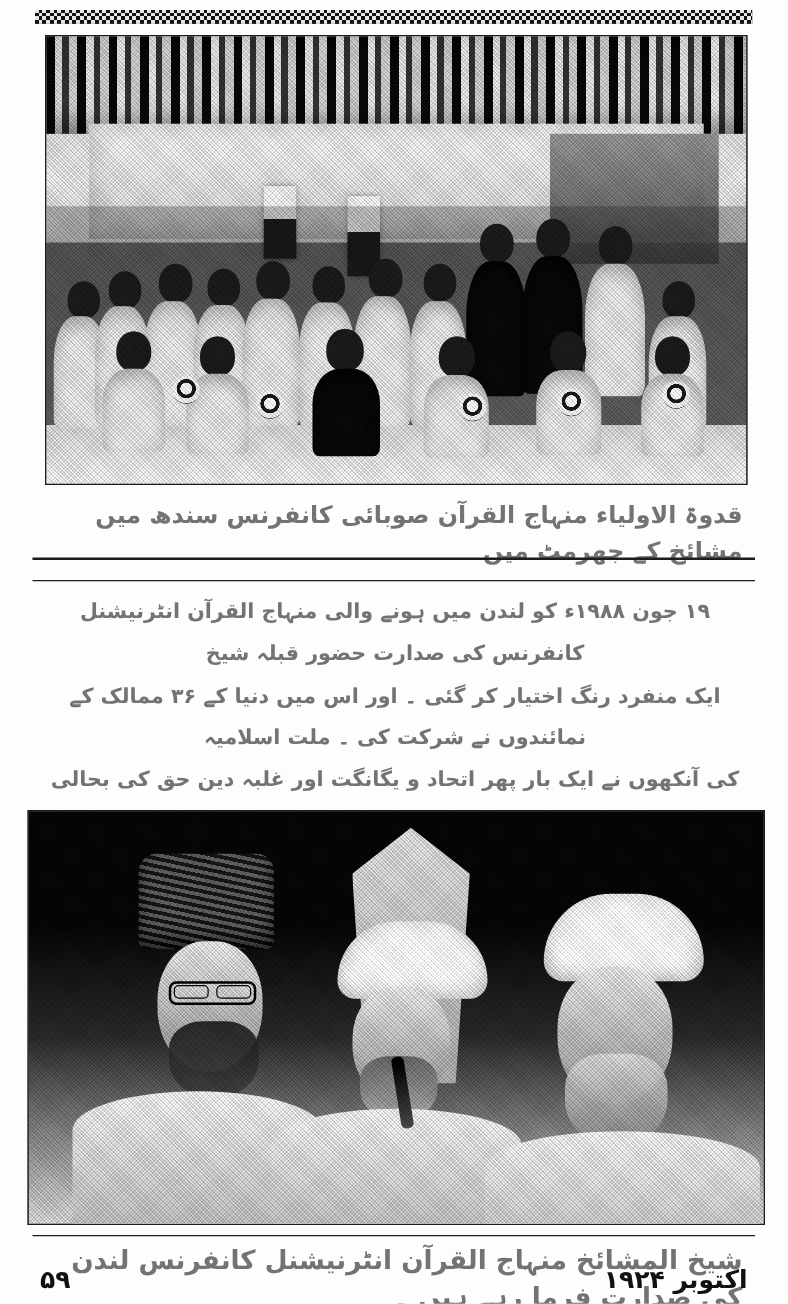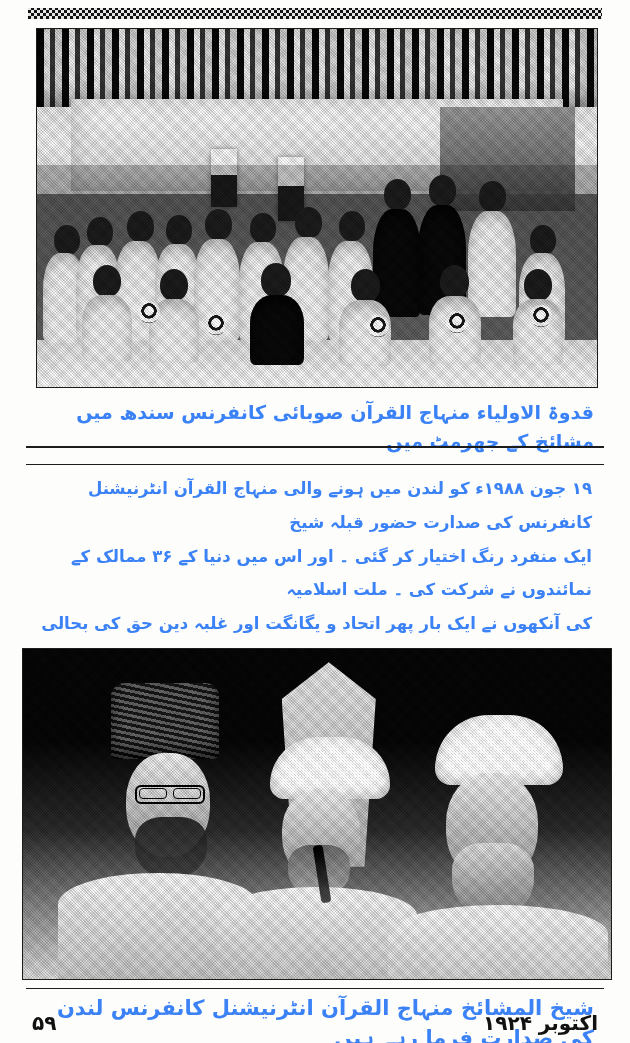--- a/index.html
+++ b/index.html
@@ -192,21 +192,21 @@
   }
   .rule-1 { top: 446px; }
   .rule-2 { top: 464px; border-top-width: 1px; }
   .rule-3 { top: 988px; border-top-width: 1px; }
 
   
   .urdu {
     direction: rtl;
     unicode-bidi: isolate;
     text-align: right;
-    color: #3b82f6;
+    color: #737373;
     font-family: "DejaVu Sans", sans-serif;
   }
 
   .caption-1 {
     position: absolute;
     top: 398px;
     left: 40px;
     width: 554px;
     font-size: 19px;
     line-height: 1.5;
@@ -216,21 +216,21 @@
 
   .body-copy {
     position: absolute;
     top: 472px;
     left: 40px;
     width: 552px;
     font-size: 16.5px;
     line-height: 2.05;
     font-weight: 600;
   }
-  .body-copy p { margin: 0; }
+  .body-copy p { margin: 0; text-align: center; }
   .body-copy .last-line {
     display: block;
     text-align: center;
     margin-top: 2px;
   }
 
   .caption-2 {
     position: absolute;
     top: 993px;
     left: 40px;

